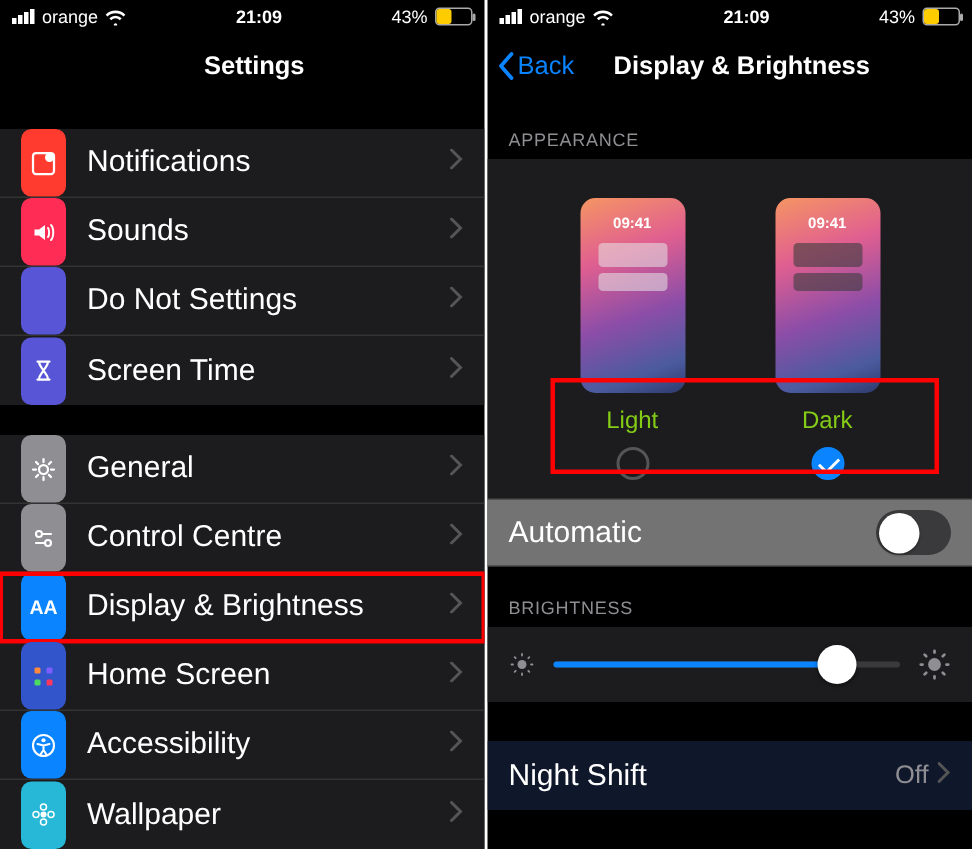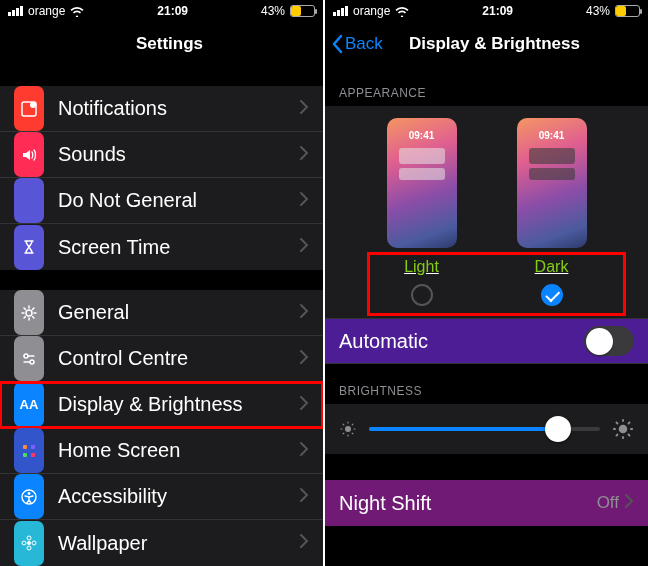--- a/index.html
+++ b/index.html
@@ -26,21 +26,21 @@
   .cell { height: 46px; display: flex; align-items: center; padding: 0 14px; border-bottom: 0.5px solid #333; position: relative; }
   .cell:last-child { border-bottom: none; }
   .cell .icon { width: 30px; height: 45px; border-radius: 7px; display: flex; align-items: center; justify-content: center; margin-right: 14px; flex: 0 0 30px; }
   .cell .label { flex: 1; font-size: 20px; color: #fff; }
   .cell .chev { color: #555; }
   .cell .rval { color: #8e8e93; font-size: 17px; margin-right: 6px; }
   .redbox { outline: 3px solid #ff0000; outline-offset: -2px; }
   
   .sect-h { font-size: 12px; color: #8e8e93; padding: 20px 14px 6px; text-transform: uppercase; letter-spacing: .5px; }
   
-  .previews { background: #1c1c1e; padding: 12px 0 12px; position: relative; text-decoration: underline; }
+  .previews { background: #1c1c1e; padding: 26px 0 12px; position: relative; }
   .preview-row { display: flex; justify-content: center; gap: 40px; }
   .preview { display: flex; flex-direction: column; align-items: center; width: 90px; }
   .mock { width: 70px; height: 130px; border-radius: 10px; position: relative; overflow: hidden; background: linear-gradient(160deg,#f59563 0%,#e05f90 30%,#8b4da8 60%,#4b5b9e 85%,#2e3a6e 100%); }
   .mock .time { position:absolute; top:12px; width:100%; text-align:center; font-size:10px; color:#fff; font-weight:600; }
   .mock .w1,.mock .w2 { position:absolute; left:12px; right:12px; border-radius:3px; background:rgba(200,200,200,0.25); }
   .mock .w1{ top:30px; height:16px; }
   .mock .w2{ top:50px; height:12px; }
   .preview .label { margin-top: 10px; font-size: 16px; color: #84cc16; }
   .radio { width: 22px; height: 22px; border-radius: 50%; margin-top: 8px; border: 2px solid #555; }
   .radio.checked { background: #0a84ff; border-color: #0a84ff; display: flex; align-items:center; justify-content:center; }
@@ -112,21 +112,21 @@
       <span class="chev"><svg viewBox="0 0 9 14">
             <path d="M1 1l6 6-6 6" stroke="#555" stroke-width="2" fill="none" stroke-linecap="round"></path>
           </svg></span>
     </div>
     <div class="cell">
       <div class="icon" style="background:#5856d6">
         <svg width="18" height="18" viewBox="0 0 18 18">
             <path d="M12 2a7 7 0 100 14 7 7 0 01-0-14z" fill="#fff"></path>
           </svg>
       </div>
-      <span class="label">Do Not General</span>
+      <span class="label">Do Not Settings</span>
       <span class="chev"><svg viewBox="0 0 9 14">
             <path d="M1 1l6 6-6 6" stroke="#555" stroke-width="2" fill="none" stroke-linecap="round"></path>
           </svg></span>
     </div>
     <div class="cell">
       <div class="icon" style="background:#5856d6">
         <svg width="18" height="18" viewBox="0 0 18 18">
             <path d="M5 3h8M5 15h8M6 3c0 3 2 4 3 6-1 2-3 3-3 6M12 3c0 3-2 4-3 6 1 2 3 3 3 6" stroke="#fff" stroke-width="1.5" fill="none" stroke-linecap="round"></path>
           </svg>
       </div>
@@ -270,21 +270,21 @@
           <div class="w1" style="background:rgba(60,60,60,0.6)"></div>
           <div class="w2" style="background:rgba(60,60,60,0.6)"></div>
         </div>
         <span class="label">Dark</span>
         <div class="radio checked"></div>
       </div>
     </div>
     <div class="selections-outline" style="left:42px; right:22px; top:146px; height:64px;"></div>
   </div>
 
-  <div class="cell" style="background:#4c1d95; border-top:0.5px solid #333">
+  <div class="cell" style="background:#737373; border-top:0.5px solid #333">
     <span class="label">Automatic</span>
     <div class="toggle">
         <div class="knob"></div>
       </div>
   </div>
 
   <div class="sect-h">BRIGHTNESS</div>
 
   <div class="slider-row">
     <svg class="sun" width="18" height="18" viewBox="0 0 18 18">
@@ -300,20 +300,20 @@
     <svg class="sun" width="22" height="22" viewBox="0 0 18 18">
         <circle cx="9" cy="9" r="3.5" fill="#8e8e93"></circle>
         <g stroke="#8e8e93" stroke-width="1.5" stroke-linecap="round">
           <path d="M9 2.5v-1M9 16.5v-1M2.5 9h-1M16.5 9h-1M4.5 4.5l-.9-.9M14.4 14.4l-.9-.9M14.4 3.6l-.9.9M4.5 13.5l-.9.9"></path>
         </g>
       </svg>
   </div>
 
   <div style="height:26px"></div>
 
-  <div class="cell" style="background:#701a75">
+  <div class="cell" style="background:#0f172a">
     <span class="label">Night Shift</span>
     <span class="rval">Off</span>
     <span class="chev"><svg viewBox="0 0 9 14">
           <path d="M1 1l6 6-6 6" stroke="#555" stroke-width="2" fill="none" stroke-linecap="round"></path>
         </svg></span>
   </div>
 </div>
 
 </body></html>

